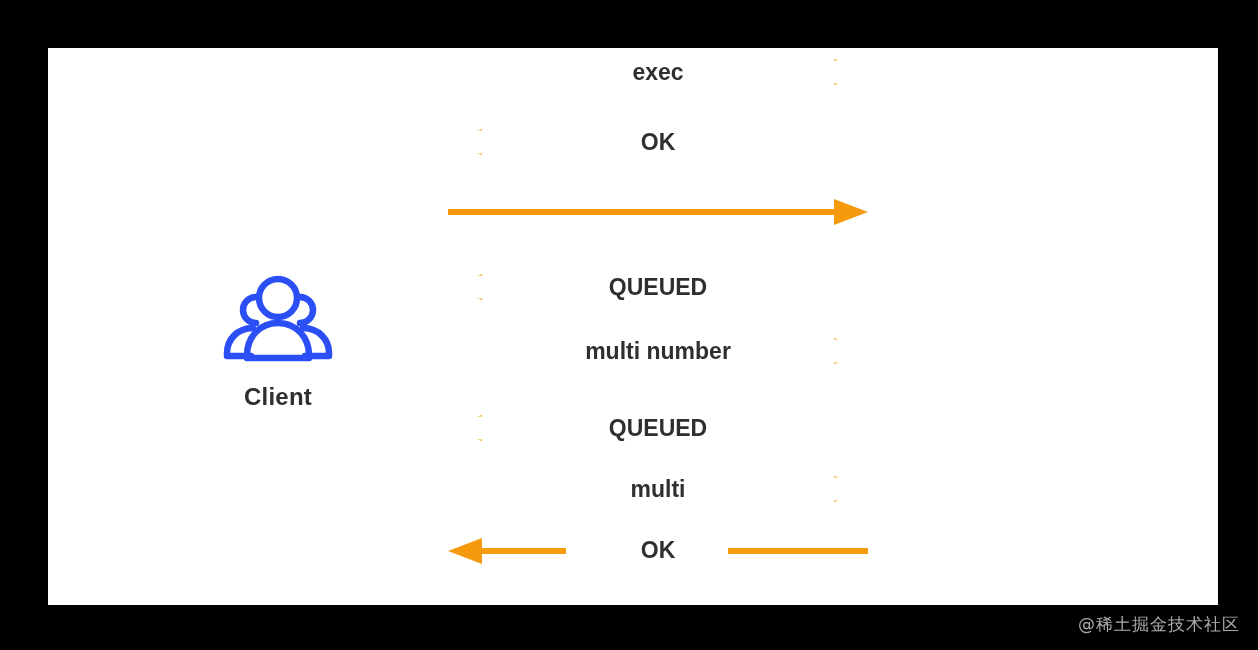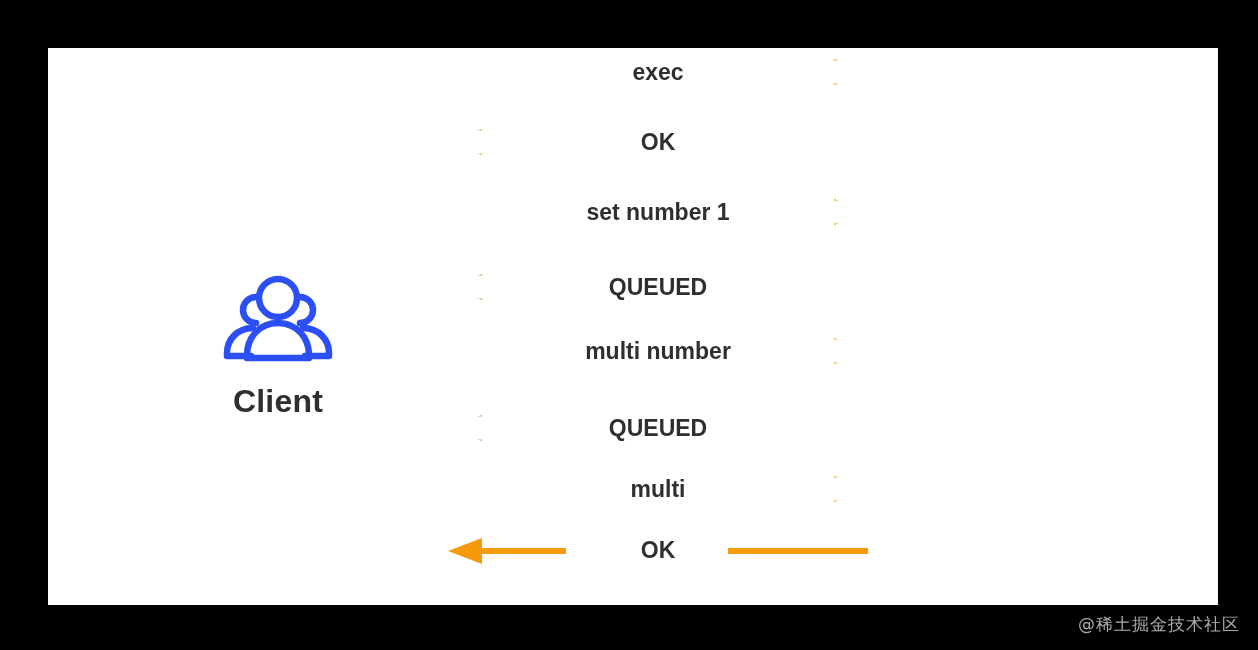--- a/index.html
+++ b/index.html
@@ -38,21 +38,21 @@
     text-align: center;
   }
   .node-icon {
     height: 110px;
     display: flex;
     align-items: center;
     justify-content: center;
   }
   .node-label {
     margin-top: 10px;
-    font-size: 32px;
+    font-size: 24px;
     font-weight: bold;
     color: #2f2f2f;
     letter-spacing: .2px;
   }
 
   #node-client { left: 130px; top: 215px; }
   #node-redis  { left: 815px; top: 215px; }
 
   
   .msg-row {
@@ -167,21 +167,20 @@
             </svg>
             <div class="msg-label single"><span class="lbl-knock">OK</span></div>
           </div>
         </div>
         <div class="msg-row" style="top: 164px;">
           <div class="msg-track">
             <svg class="msg-svg" width="420" height="40" viewBox="0 0 420 40">
               <rect x="0" y="17" width="386" height="6" fill="#f59a0c"></rect>
               <path d="M 386 7 L 420 20 L 386 33 Z" fill="#f59a0c"></path>
             </svg>
-            <div class="msg-label single"><span class="lbl-knock">set number 1</span></div>
           </div>
         </div>
         <div class="msg-row" style="top: 239px;">
           <div class="msg-track">
             <svg class="msg-svg" width="420" height="40" viewBox="0 0 420 40">
               <rect x="34" y="17" width="386" height="6" fill="#f59a0c"></rect>
               <path d="M 34 7 L 0 20 L 34 33 Z" fill="#f59a0c"></path>
             </svg>
             <div class="msg-label single"><span class="lbl-knock">QUEUED</span></div>
           </div>

